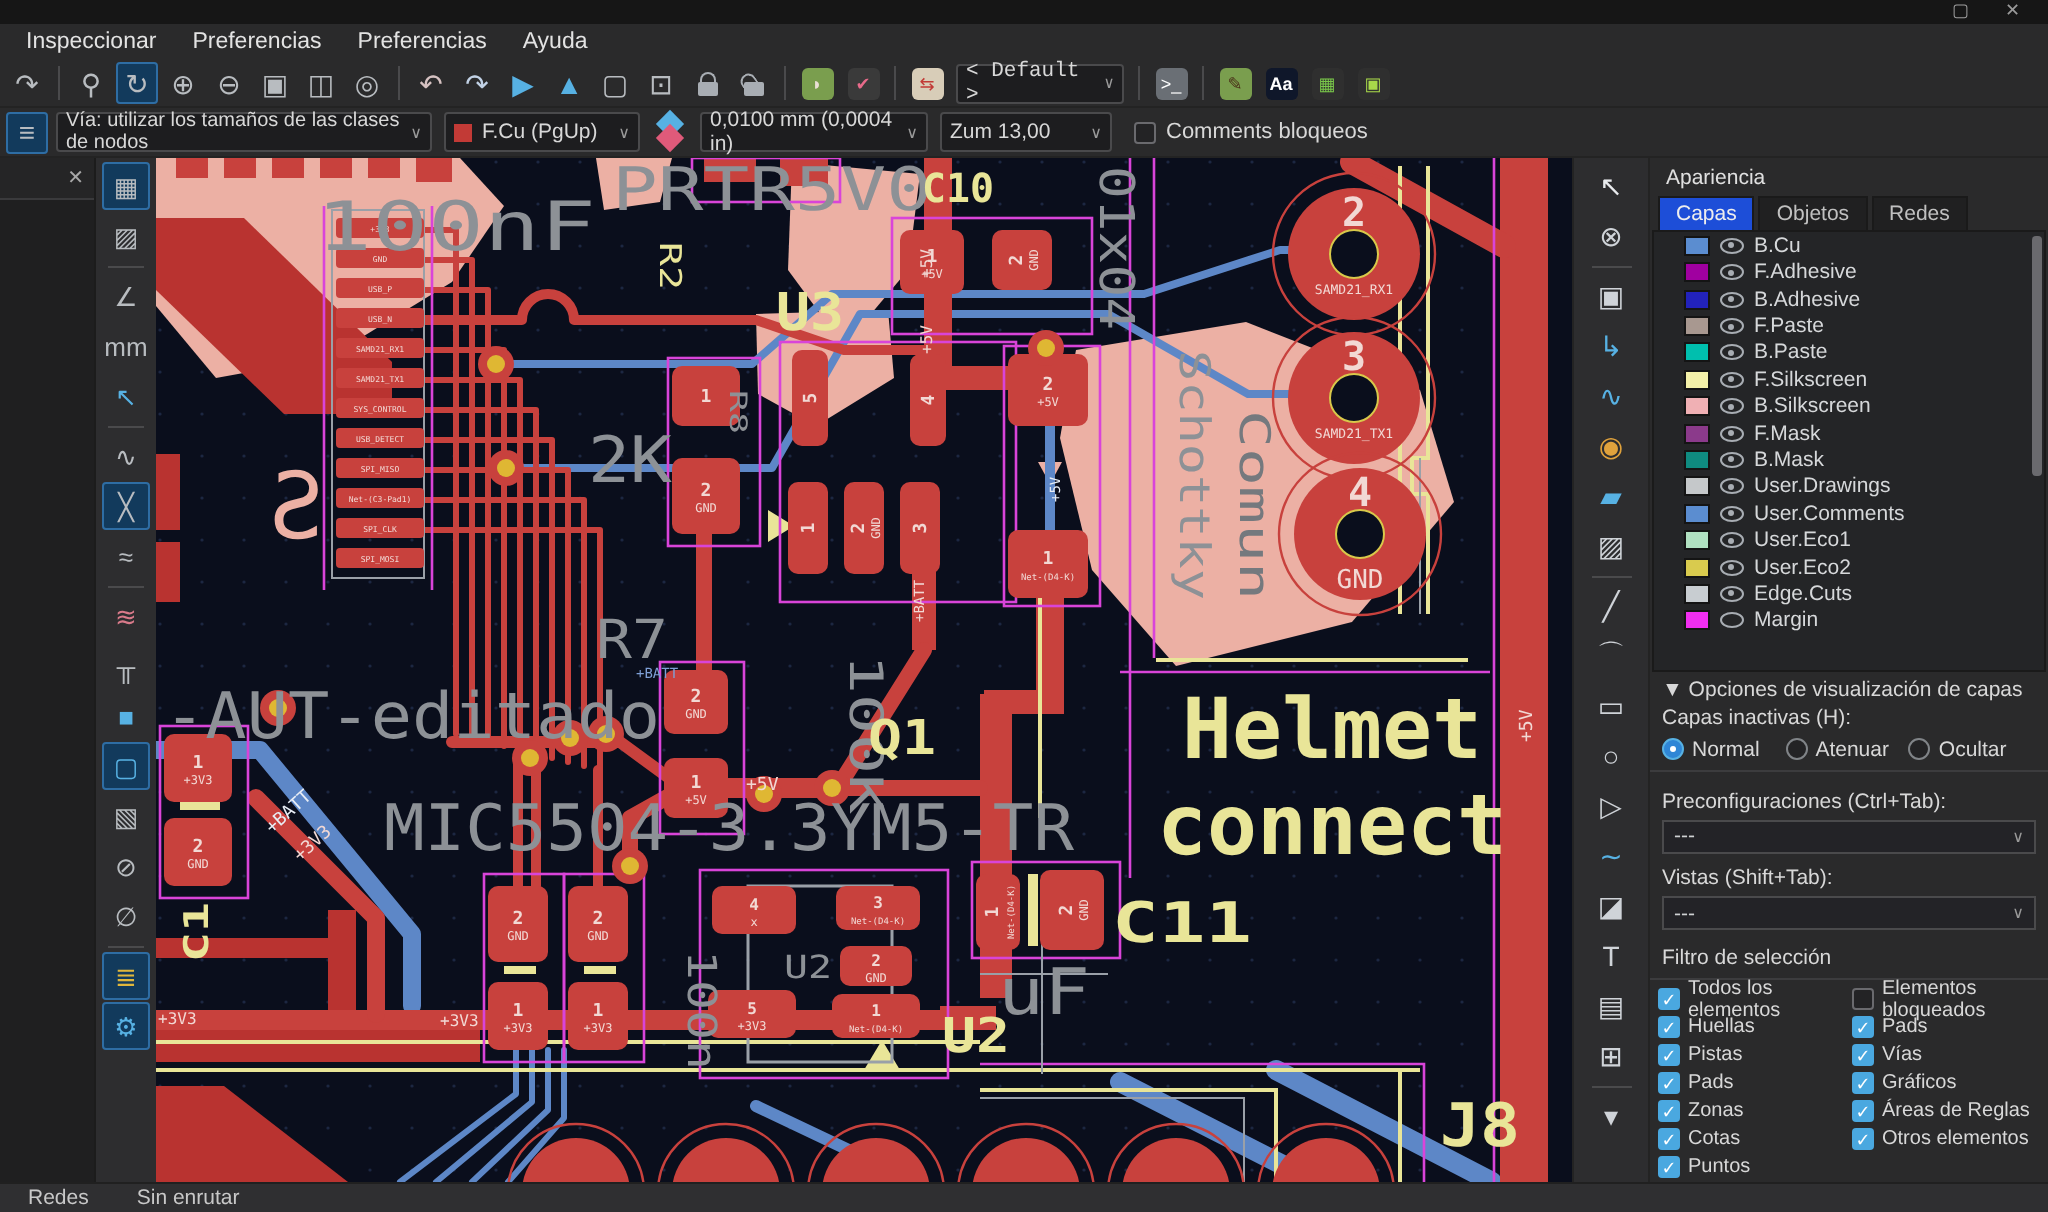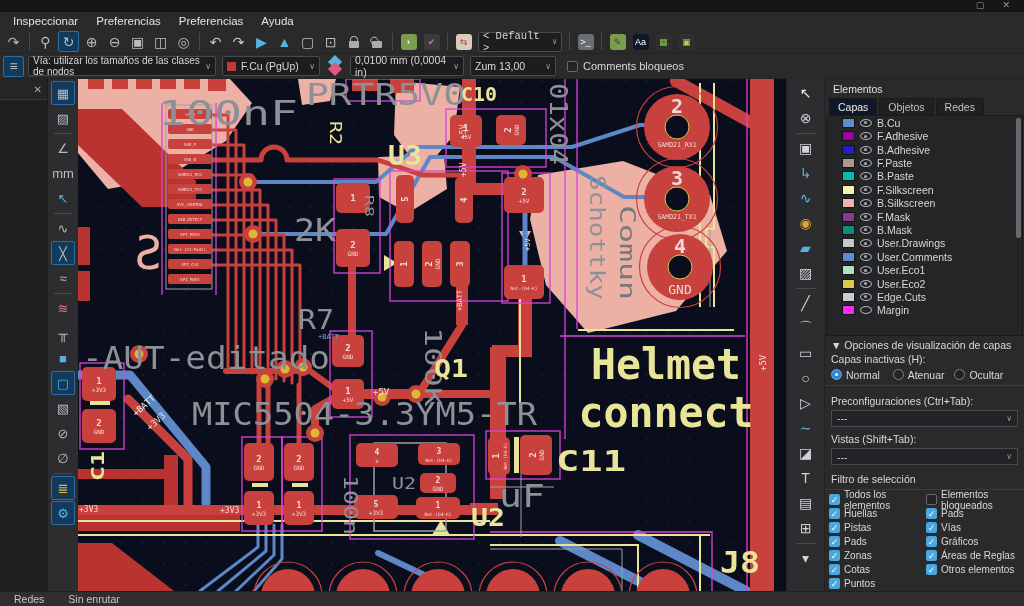--- a/index.html
+++ b/index.html
@@ -47,21 +47,21 @@
   .righttools .ic{width:26px;height:24px;margin:0 0 1px 0;font-size:14px;color:#cfd3d8;}
   .righttools .hsep{width:20px;height:1px;background:#4a4a4c;margin:2px 0;}
   .canvaswrap{width:708px;height:512px;background:#0a0e1c;position:relative;}
   svg text{font-family:"DejaVu Sans Mono",monospace;}
   
   .rightpanel{width:200px;background:#2a2a2b;border-left:1px solid #232323;box-sizing:border-box;
               display:flex;flex-direction:column;font-size:10.5px;}
   .rp-title{padding:4px 8px 3px 8px;color:#e0e0e0;}
   .rp-tabs{display:flex;padding-left:4px;gap:2px;}
   .rp-tab{padding:2px 8px;background:#202021;border:1px solid #1a1a1a;border-bottom:none;color:#c0c0c0;}
-  .rp-tab.sel{background:#0f172a;color:#eee;}
+  .rp-tab.sel{background:#1d4ed8;color:#eee;}
   .layers{background:#242527;border:1px solid #1a1a1a;margin:0 1px;height:228px;overflow:hidden;position:relative;}
   .lrow{display:flex;align-items:center;height:13.4px;padding-left:3px;gap:5px;color:#d6d8da;}
   .lrow.sel{background:#44505f;}
   .ldot{width:7px;height:7px;border-radius:50%;flex:0 0 auto;}
   .lsw{width:13px;height:10px;border:1px solid #141414;flex:0 0 auto;box-sizing:border-box;}
   .eye{position:relative;width:12px;height:8px;border:1px solid #a8adb3;border-radius:50%;flex:0 0 auto;box-sizing:border-box;}
   .eye i{position:absolute;left:3px;top:1.5px;width:3px;height:3px;background:#a8adb3;border-radius:50%;}
   .lscroll{position:absolute;right:1px;top:2px;width:5px;height:120px;background:#6a6a6e;border-radius:2px;}
   .rp-sec{padding:3px 6px 2px 6px;color:#d8d8d8;}
   .rp-line{height:1px;background:#3c3c3e;margin:2px 0;}
@@ -143,21 +143,21 @@
       </div>
       <div class="vsep"></div>
       <span class="ic">
         <span class="badge" style="background: rgb(106, 111, 117); color: rgb(255, 255, 255);">&gt;_</span>
       </span>
       <div class="vsep"></div>
       <span class="ic">
         <span class="badge" style="background: rgb(122, 158, 78); color: rgb(74, 48, 24);">✎</span>
       </span>
       <span class="ic">
-        <span class="badge" style="background: #0f172a; color: rgb(255, 255, 255);">Aa</span>
+        <span class="badge" style="background: #0f172a; color: rgb(255, 255, 255); font-weight: bold;">Aa</span>
       </span>
       <span class="ic">
         <span class="badge" style="background: rgb(47, 47, 47); color: rgb(122, 200, 74);">▦</span>
       </span>
       <span class="ic">
         <span class="badge" style="background: rgb(47, 47, 47); color: rgb(168, 216, 74);">▣</span>
       </span>
     </div>
 
   <div class="toolbar" id="toolbar2">
@@ -623,21 +623,21 @@
         <span class="ic" style="color: rgb(87, 177, 227);">∼</span>
         <span class="ic">◪</span>
         <span class="ic">T</span>
         <span class="ic">▤</span>
         <span class="ic">⊞</span>
         <div class="hsep"></div>
         <span class="ic small">▾</span>
       </div>
 
     <div class="rightpanel">
-      <div class="rp-title">Elementos</div>
+      <div class="rp-title">Apariencia</div>
       <div class="rp-tabs" id="rptabs">
           <div class="rp-tab sel">Capas</div>
           <div class="rp-tab">Objetos</div>
           <div class="rp-tab">Redes</div>
         </div>
       <div class="layers" id="layerlist">
         <div class="lscroll"></div>
           <div class="lrow">
             <span class="ldot" style="background: transparent;"></span>
             <span class="lsw" style="background: rgb(91, 141, 208);"></span>

